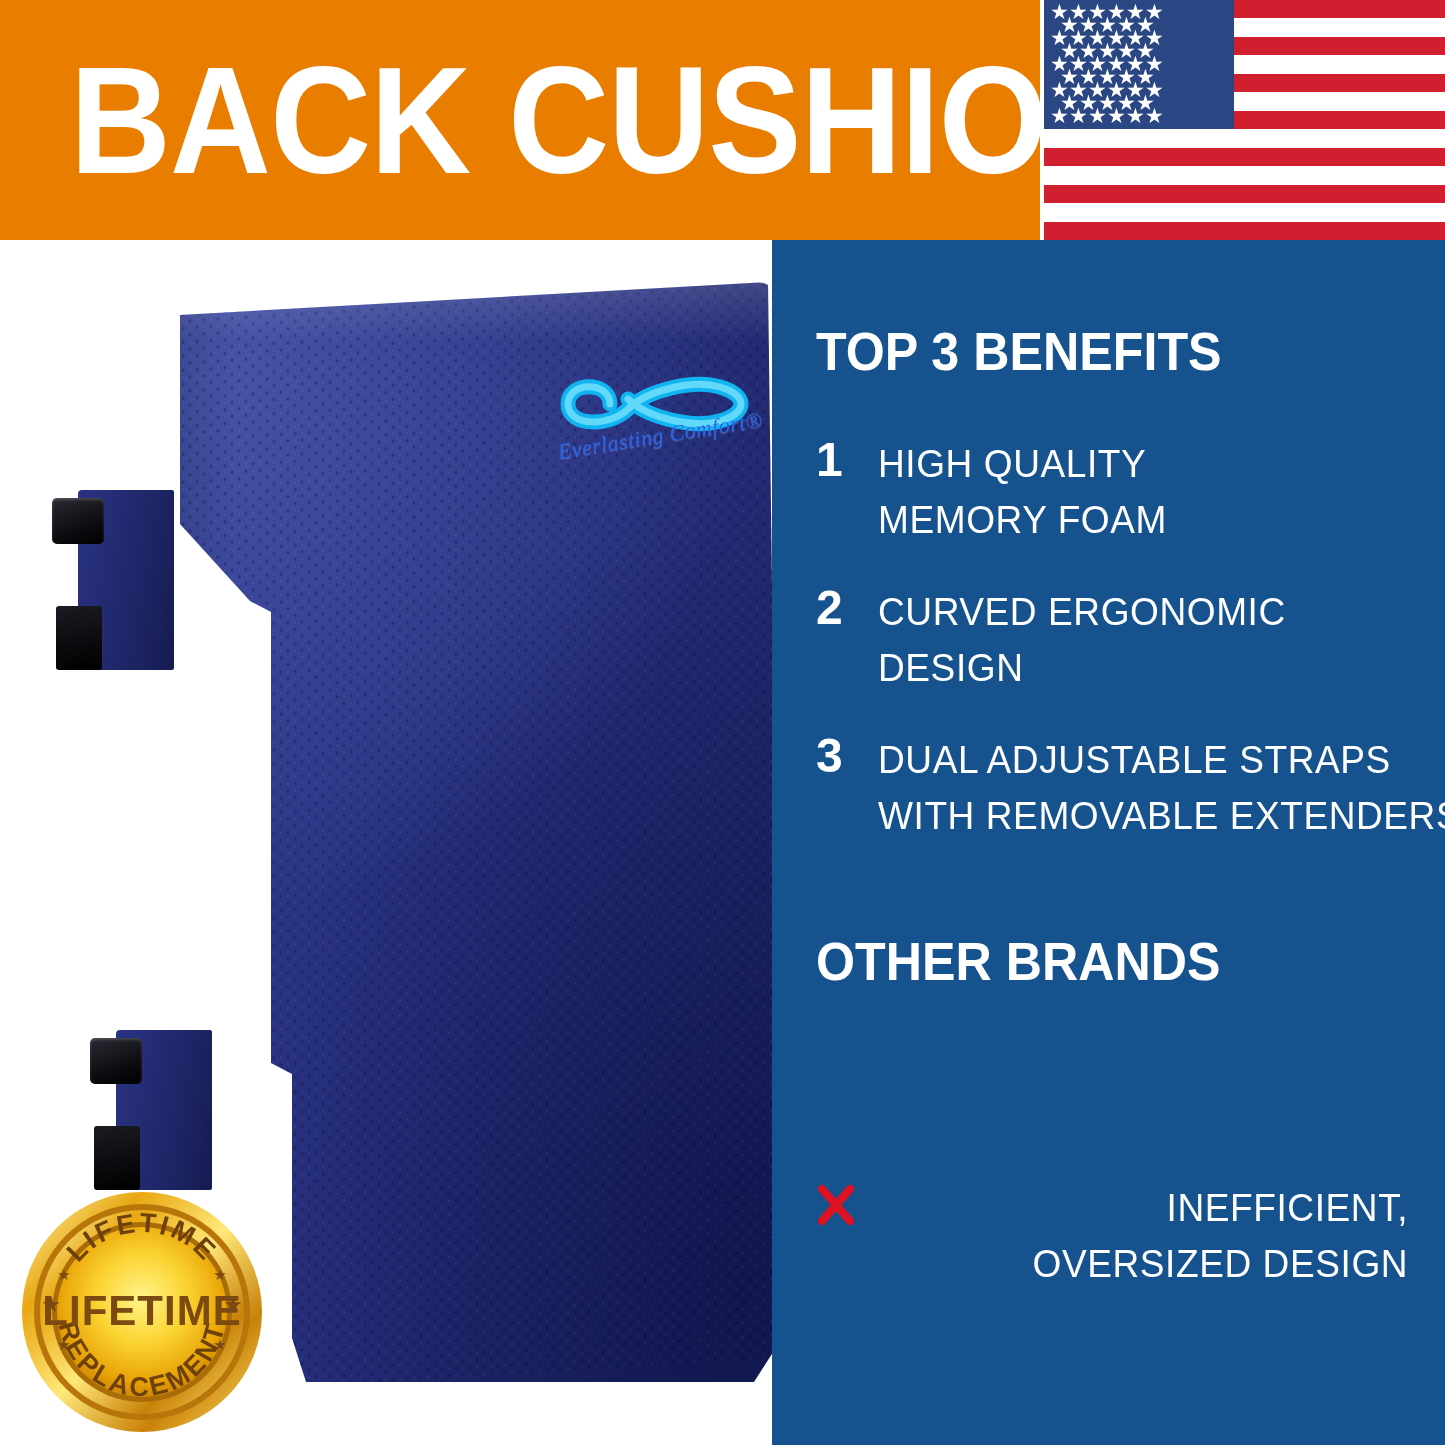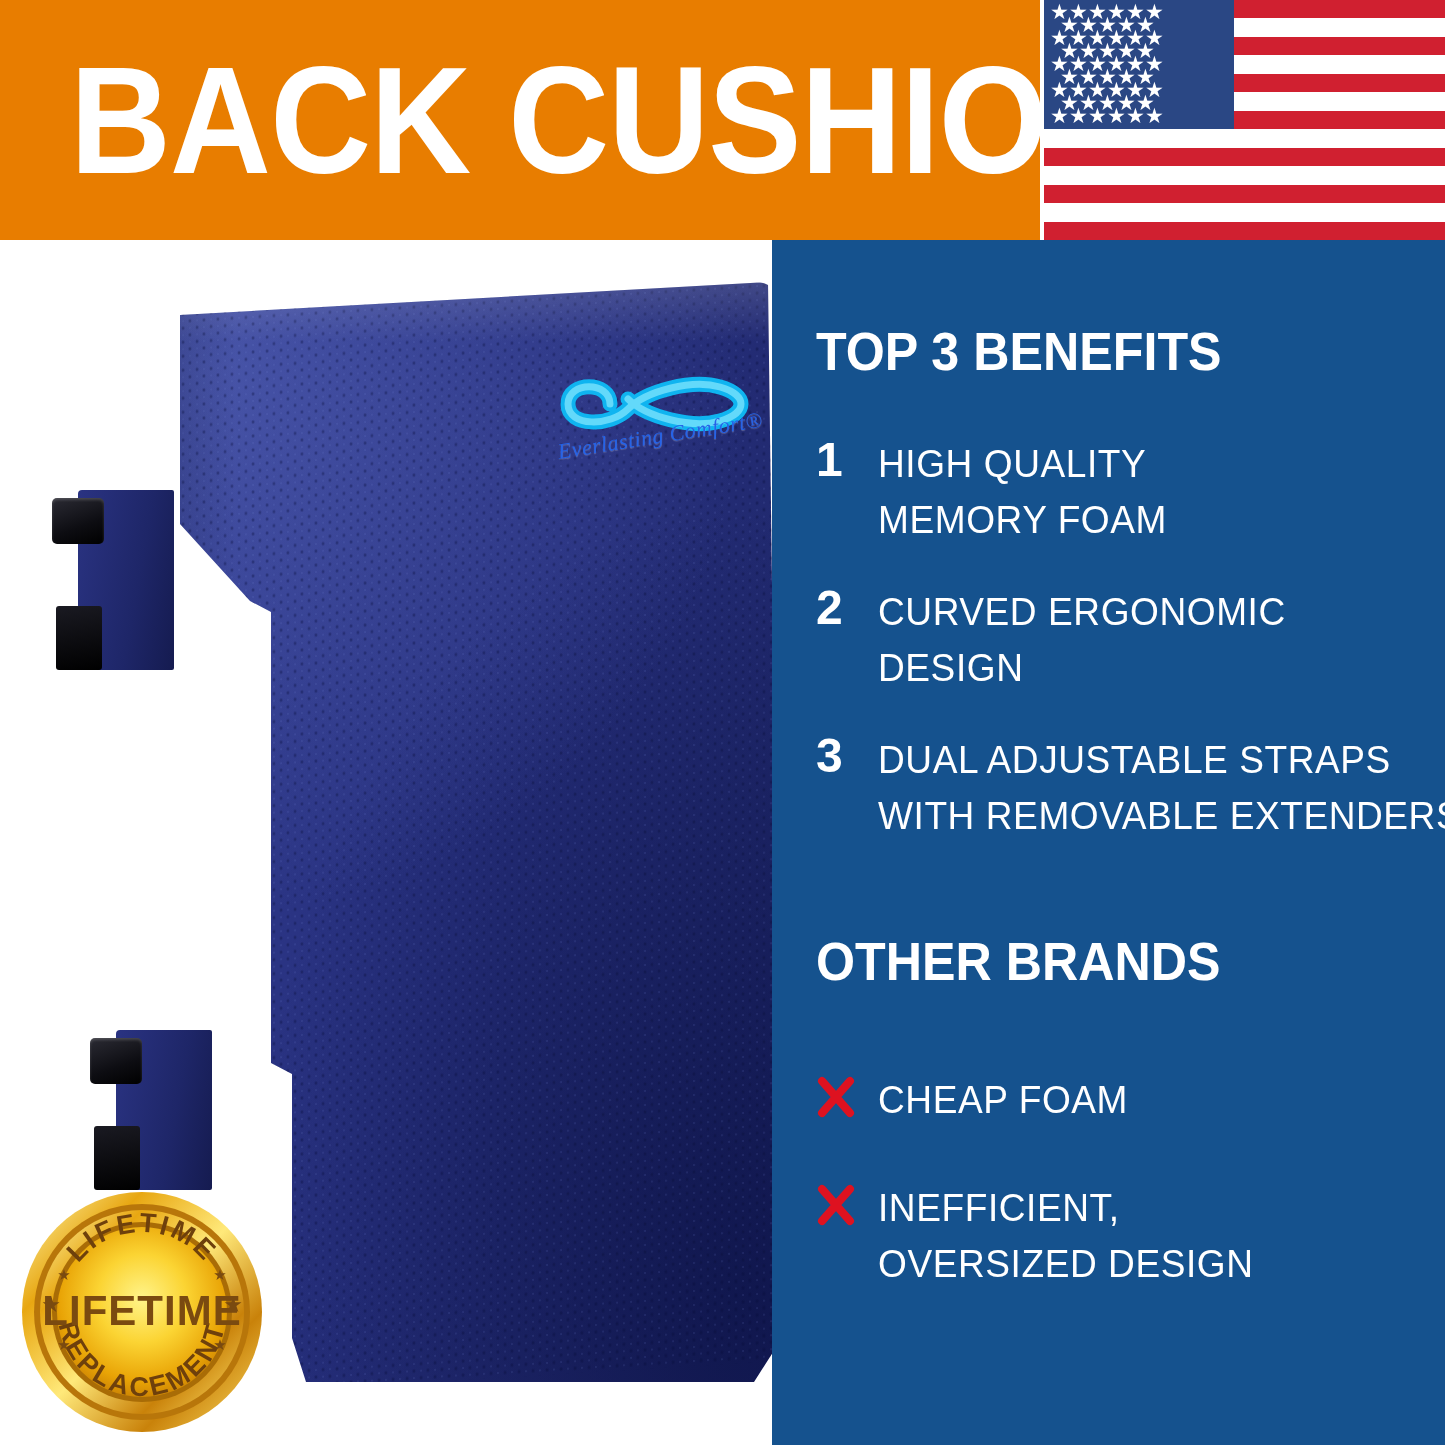--- a/index.html
+++ b/index.html
@@ -376,32 +376,22 @@
     <div class="b-item" style="top:492px;">
       <div class="b-num">3</div>
       <div class="b-text">
         <span class="ln">DUAL ADJUSTABLE STRAPS</span>
         <span class="ln">WITH REMOVABLE EXTENDERS</span>
       </div>
     </div>
 
     <div class="sect-title" id="other-title">OTHER BRANDS</div>
 
-    <div class="x-item" style="top:832px;">
-      <span class="x-mark">
-        <svg width="40" height="42" viewBox="0 0 40 42">
-          <path d="M6 5 L34 37 M34 5 L6 37" stroke="#DE1220" stroke-width="8" stroke-linecap="round"></path>
-        </svg>
-      </span>
-      <div class="x-text">
-        <span class="ln">CHEAP FOAM</span>
-      </div>
-    </div>
-
-    <div class="x-item" style="top:940px;">
+
+    <div class="x-item" style="top:940px;text-align:right;">
       <span class="x-mark">
         <svg width="40" height="42" viewBox="0 0 40 42">
           <path d="M6 5 L34 37 M34 5 L6 37" stroke="#DE1220" stroke-width="8" stroke-linecap="round"></path>
         </svg>
       </span>
       <div class="x-text">
         <span class="ln">INEFFICIENT,</span>
         <span class="ln">OVERSIZED DESIGN</span>
       </div>
     </div>

